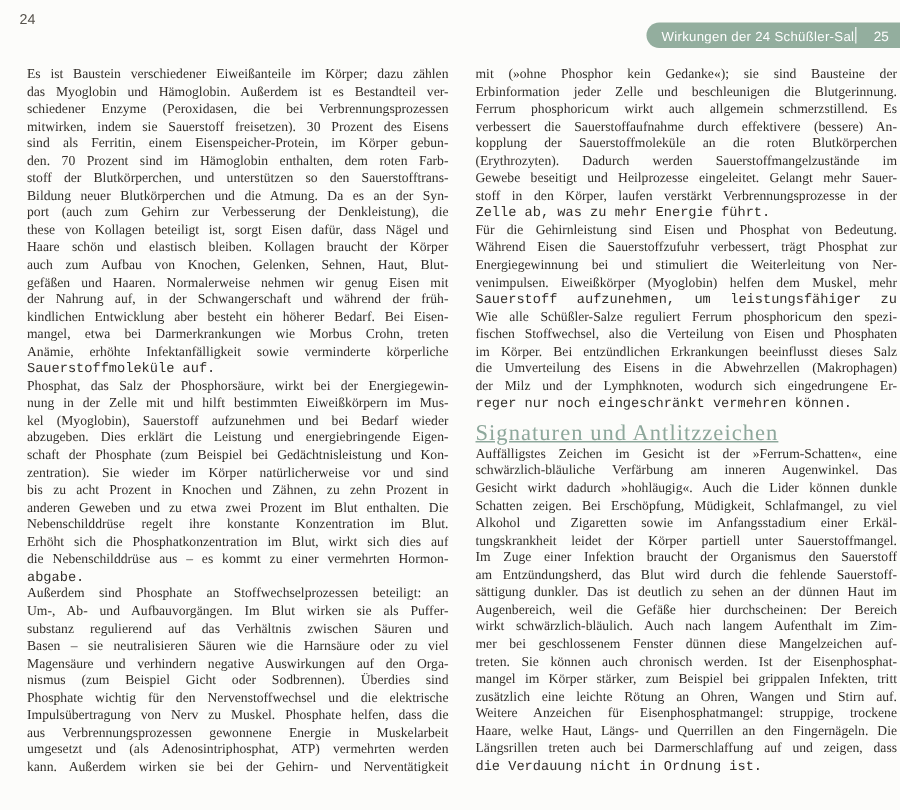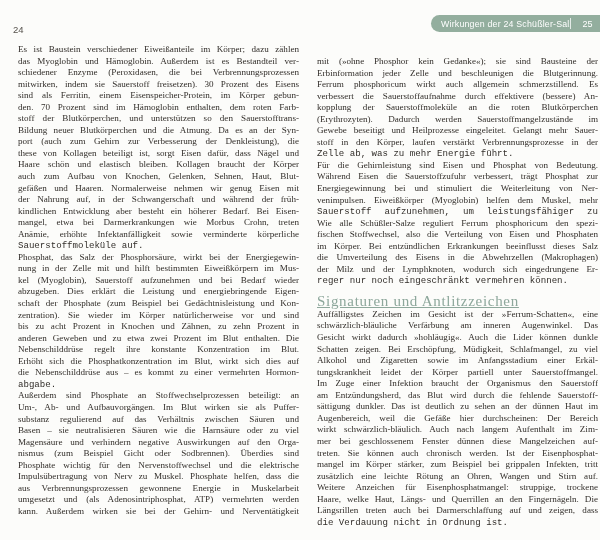--- a/index.html
+++ b/index.html
@@ -6,21 +6,21 @@
   body {
     width:600px; height:540px;
     background:#fcfcfa;
     overflow:hidden;
     position:relative;
     font-family:"Liberation Serif","DejaVu Serif",serif;
   }
   .spread { position:absolute; left:0; top:0; width:600px; height:540px; }
 
   .pagenum-left {
-    position:absolute; left:13px; top:24px;
+    position:absolute; left:13px; top:8px;
     font-family:"Liberation Sans","DejaVu Sans",sans-serif;
     font-size:9.5px; color:#56524c;
   }
 
   .banner {
     position:absolute; top:15px; left:431px; width:175px; height:17px;
     background:#93ae9e;
     border-radius:9px 0 0 9px;
     display:flex; align-items:center;
     color:#ffffff;
@@ -41,21 +41,21 @@
     flex:0 0 auto; width:33px; text-align:center;
     font-size:9px; padding-right:2px;
   }
 
   .col {
     position:absolute; top:44px; width:281px;
     font-size:9.1px; line-height:11.55px;
     color:#322e2a;
   }
   .col-left  { left:18px; }
-  .col-right { left:317px;margin-top:12px; }
+  .col-right { left:317px; }
 
   .tl {
     height:11.55px; overflow:hidden;
     text-align:justify; text-align-last:justify;
   }
   .tl.pend { text-align-last:left;font-family:Liberation Mono, monospace; }
 
   .heading {
     margin:8px 0 2px 0;
     font-weight:normal;

